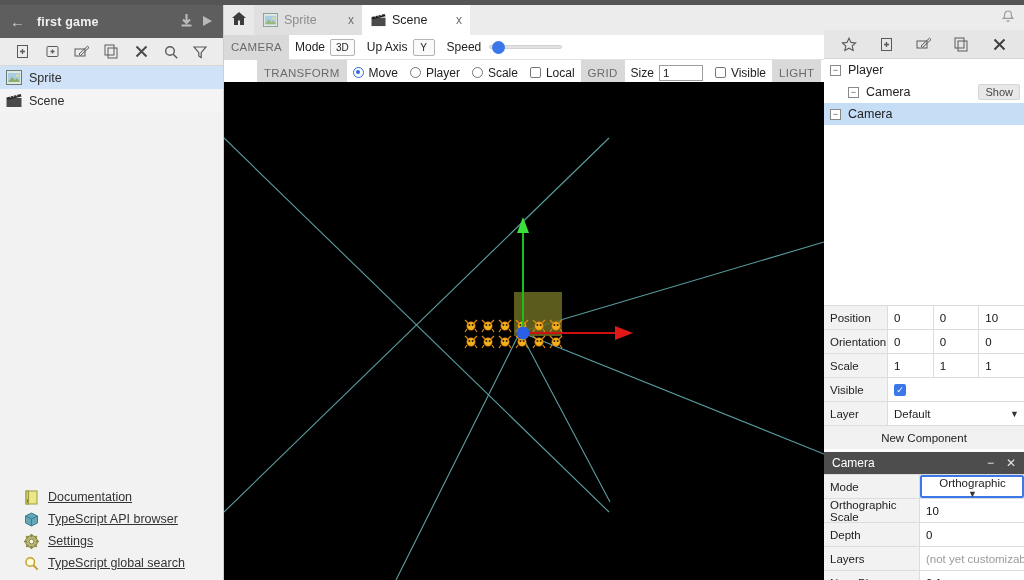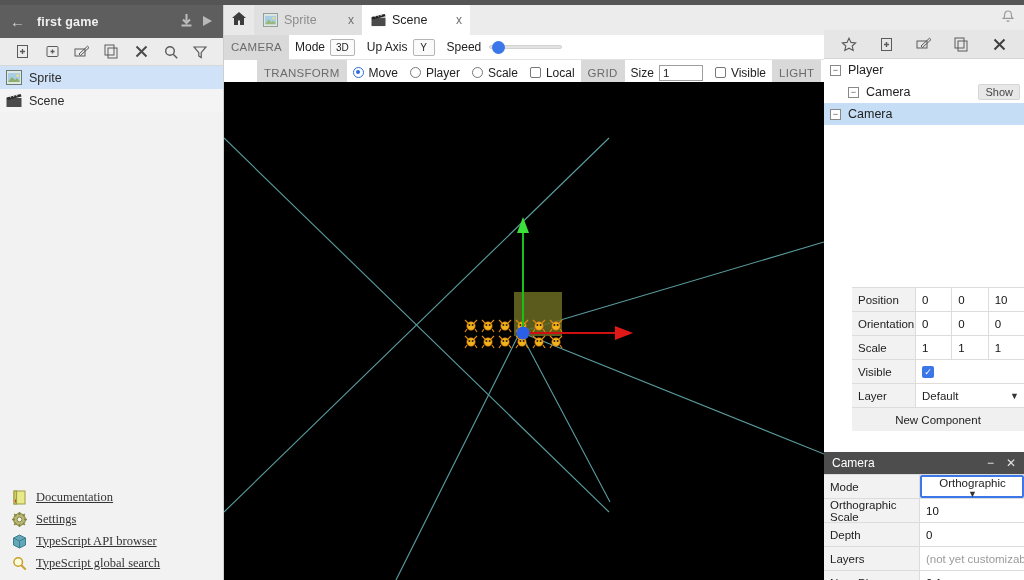--- a/index.html
+++ b/index.html
@@ -47,21 +47,21 @@
   .asset-list { background: #f4f4f4; }
   .asset-row {
     height: 23px; display: flex; align-items: center; padding-left: 6px;
     box-sizing: border-box; cursor: pointer; font-size: 12.5px; color: #2b2b2b;
   }
   .asset-row.selected { background: #cfe2f7; }
   .asset-icon { width: 16px; height: 15px; margin-right: 7px; flex: none; }
 
   .sidebar-links {
     position: absolute; left: 0; bottom: 0; width: 223px;
-    padding: 0 0 6px 12px; box-sizing: border-box; font-family: Liberation Serif, serif;
+    padding: 0 0 6px 24px; box-sizing: border-box;
   }
   .link-row { display: flex; align-items: center; height: 22px; cursor: pointer; }
   .link-ico { width: 15px; height: 15px; margin-right: 9px; flex: none; }
   .link-text { font-size: 12.5px; color: #333; text-decoration: underline; }
 
   
   .tabbar {
     position: absolute; left: 224px; top: 5px; width: 800px; height: 30px;
     background: #e9e9e9; box-sizing: border-box;
     display: flex; align-items: flex-end;
@@ -301,35 +301,35 @@
               <rect x="2" y="1" width="11" height="13" fill="#e9e98a" stroke="#9a9a44"></rect>
               <rect x="2" y="1" width="2.6" height="13" fill="#cfcf60" stroke="#9a9a44"></rect>
               <rect x="3" y="9.5" width="1" height="3" fill="#d04040"></rect>
             </svg>
         </span>
         <span class="link-text">Documentation</span>
       </div>
       <div class="link-row">
         <span class="link-ico">
           <svg width="15" height="15" viewBox="0 0 15 15">
+              <path d="M7.5 1l6 3v7l-6 3-6-3V4z" fill="#62a8b8" stroke="#3b7d8c"></path>
+              <path d="M1.5 4l6 3 6-3M7.5 7v7" stroke="#3b7d8c" fill="none"></path>
+            </svg>
+        </span>
+        <span class="link-text">TypeScript API browser</span>
+      </div>
+      <div class="link-row">
+        <span class="link-ico">
+          <svg width="15" height="15" viewBox="0 0 15 15">
               <circle cx="7.5" cy="7.5" r="6" fill="#b8b87a" stroke="#87873f"></circle>
               <circle cx="7.5" cy="7.5" r="2.4" fill="#f4f4ee" stroke="#87873f"></circle>
               <path d="M7.5 0v3M7.5 12v3M0 7.5h3M12 7.5h3M2.2 2.2l2 2M10.8 10.8l2 2M12.8 2.2l-2 2M4.2 10.8l-2 2" stroke="#87873f" stroke-width="1.7"></path>
             </svg>
         </span>
         <span class="link-text">Settings</span>
-      </div>
-      <div class="link-row">
-        <span class="link-ico">
-          <svg width="15" height="15" viewBox="0 0 15 15">
-              <path d="M7.5 1l6 3v7l-6 3-6-3V4z" fill="#62a8b8" stroke="#3b7d8c"></path>
-              <path d="M1.5 4l6 3 6-3M7.5 7v7" stroke="#3b7d8c" fill="none"></path>
-            </svg>
-        </span>
-        <span class="link-text">TypeScript API browser</span>
       </div>
       <div class="link-row">
         <span class="link-ico">
           <svg width="15" height="15" viewBox="0 0 15 15">
               <circle cx="6.2" cy="6" r="4.3" fill="#fdfde0" stroke="#c8a02a" stroke-width="1.5"></circle>
               <path d="M9.4 9.3l4.3 4.3" stroke="#c8a02a" stroke-width="2"></path>
             </svg>
         </span>
         <span class="link-text">TypeScript global search</span>
       </div>
@@ -589,21 +589,21 @@
         <span class="expander">−</span>
         <span>Camera</span>
         <span class="show-btn">Show</span>
       </div>
       <div class="hier-row selected" style="padding-left:6px">
         <span class="expander">−</span>
         <span>Camera</span>
       </div>
     </div>
 
-    <div class="prop-grid" style="top:282px;padding-left:28px;">
+    <div class="prop-grid" style="top:300px;">
       <div class="prop-row">
         <span class="prop-label">Position</span>
         <span class="prop-cell">0</span>
         <span class="prop-cell">0</span>
         <span class="prop-cell">10</span>
       </div>
       <div class="prop-row">
         <span class="prop-label">Orientation</span>
         <span class="prop-cell">0</span>
         <span class="prop-cell">0</span>

